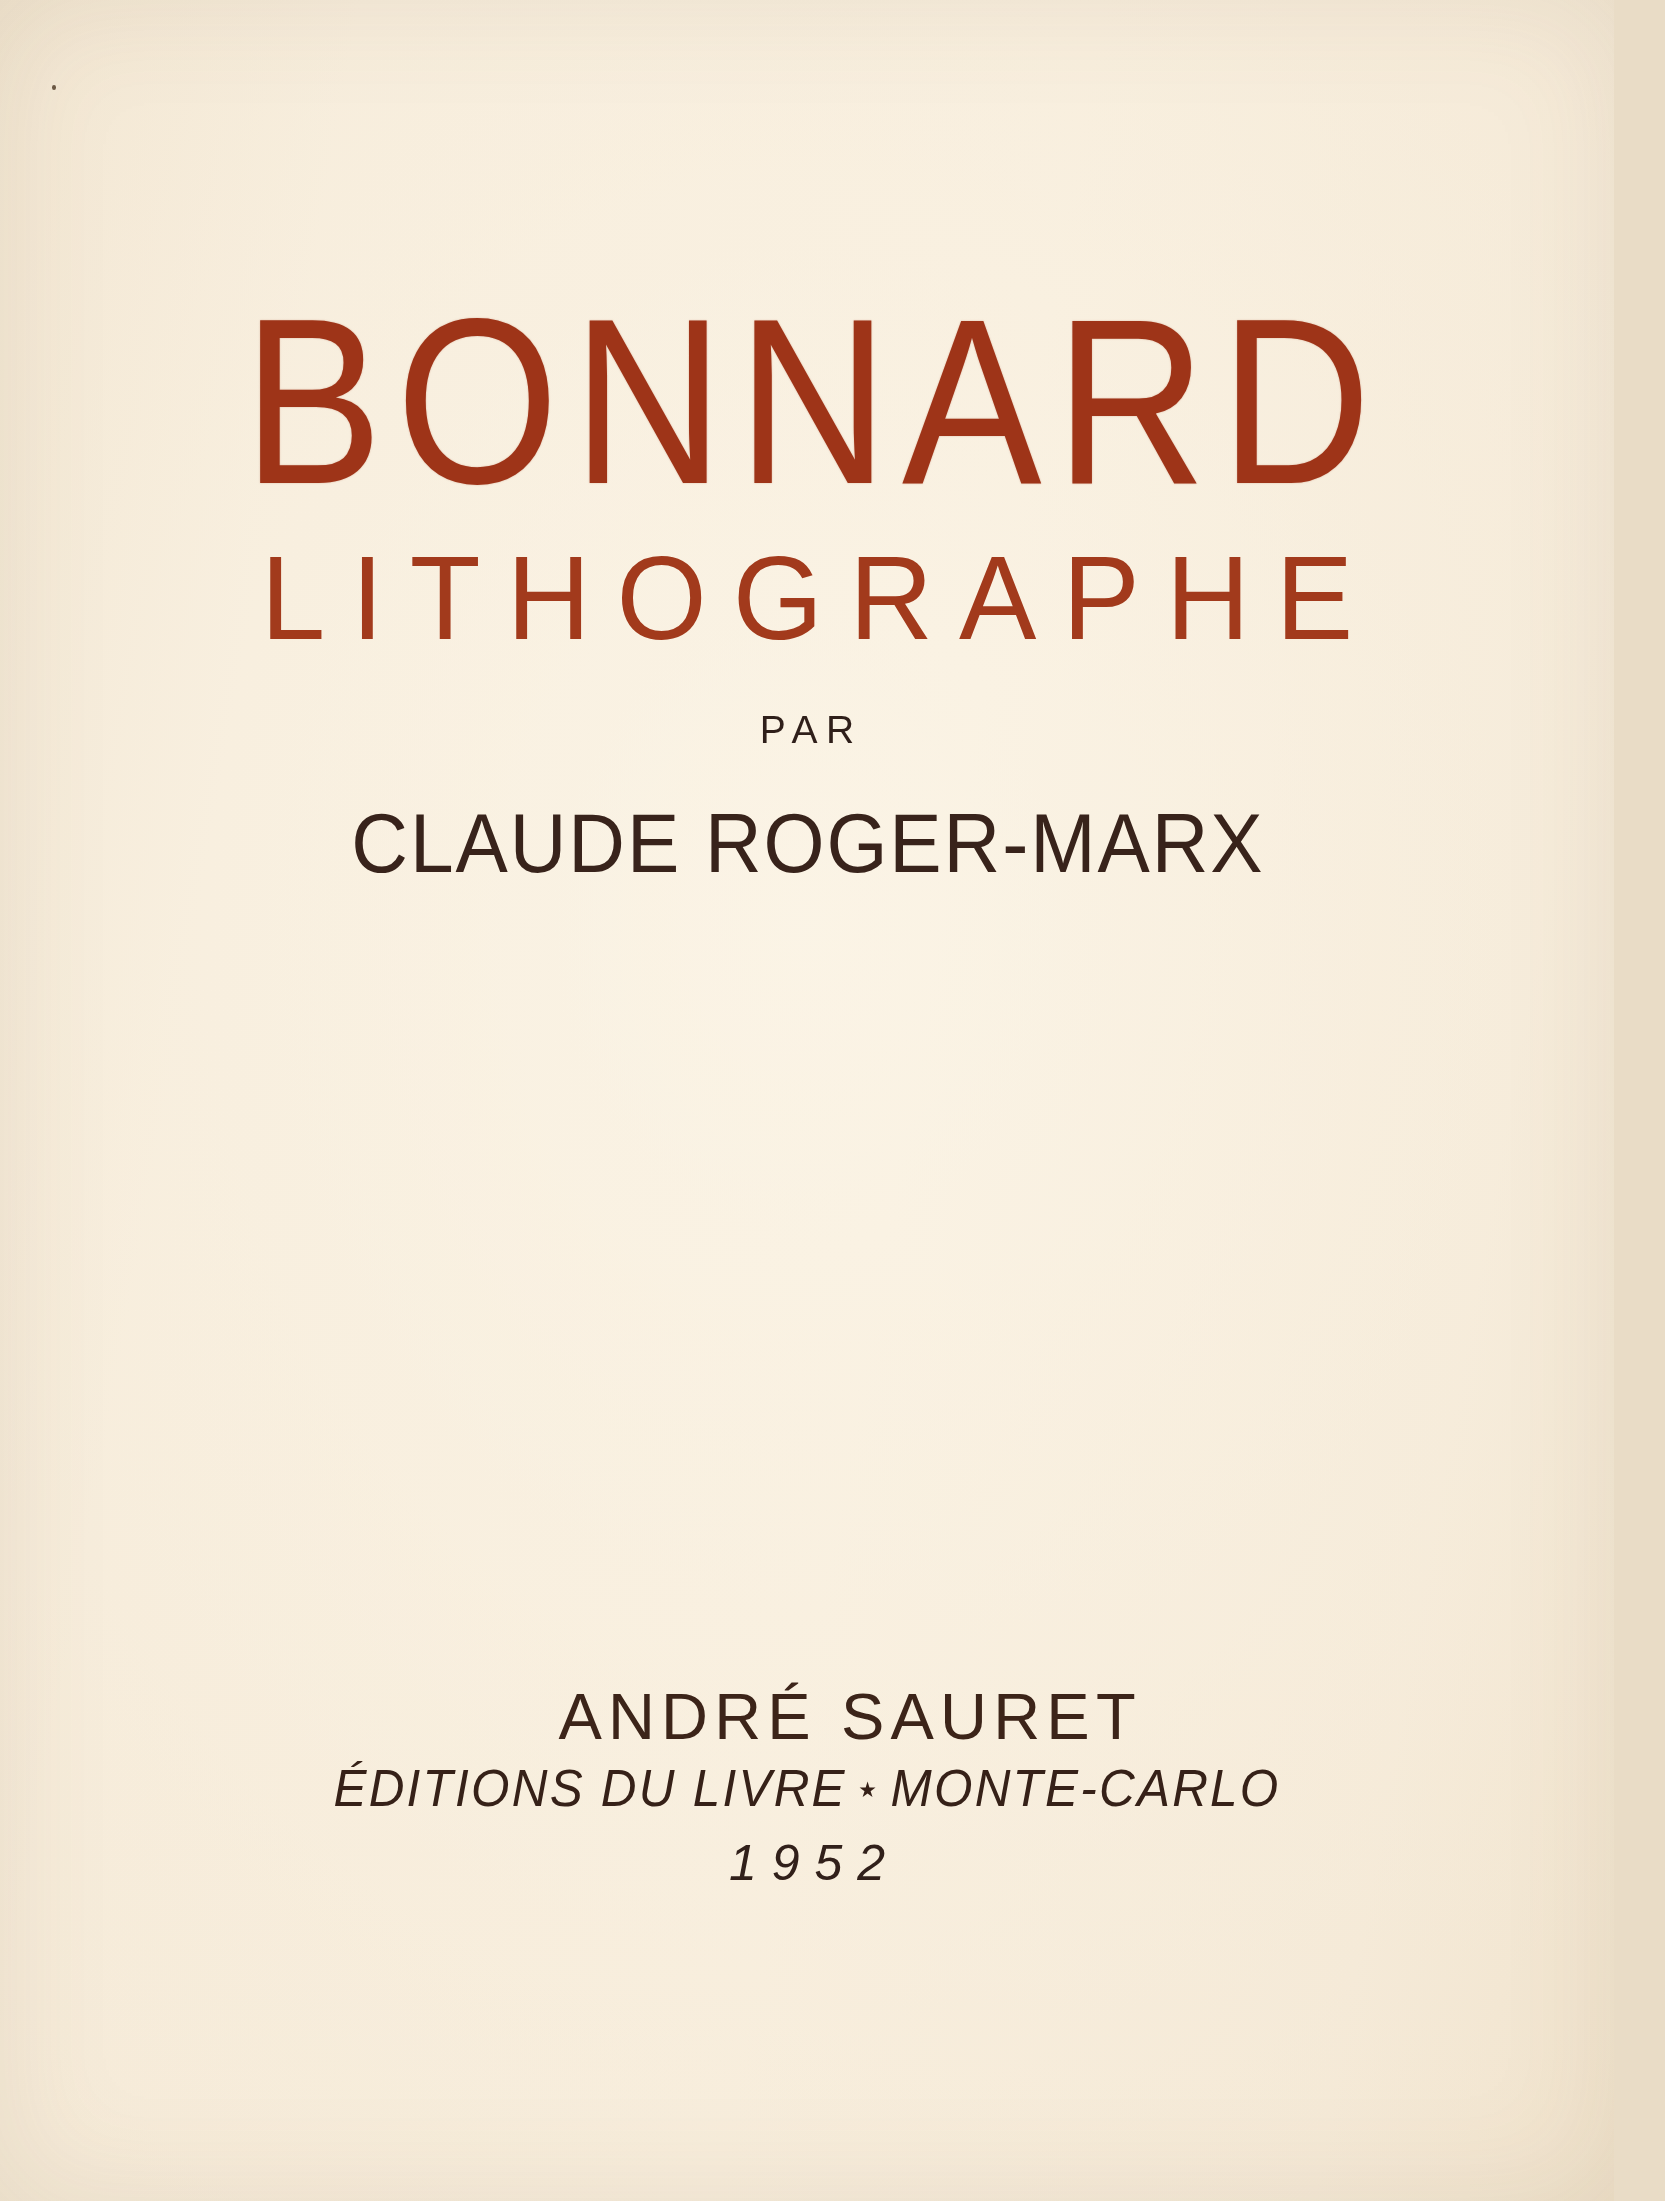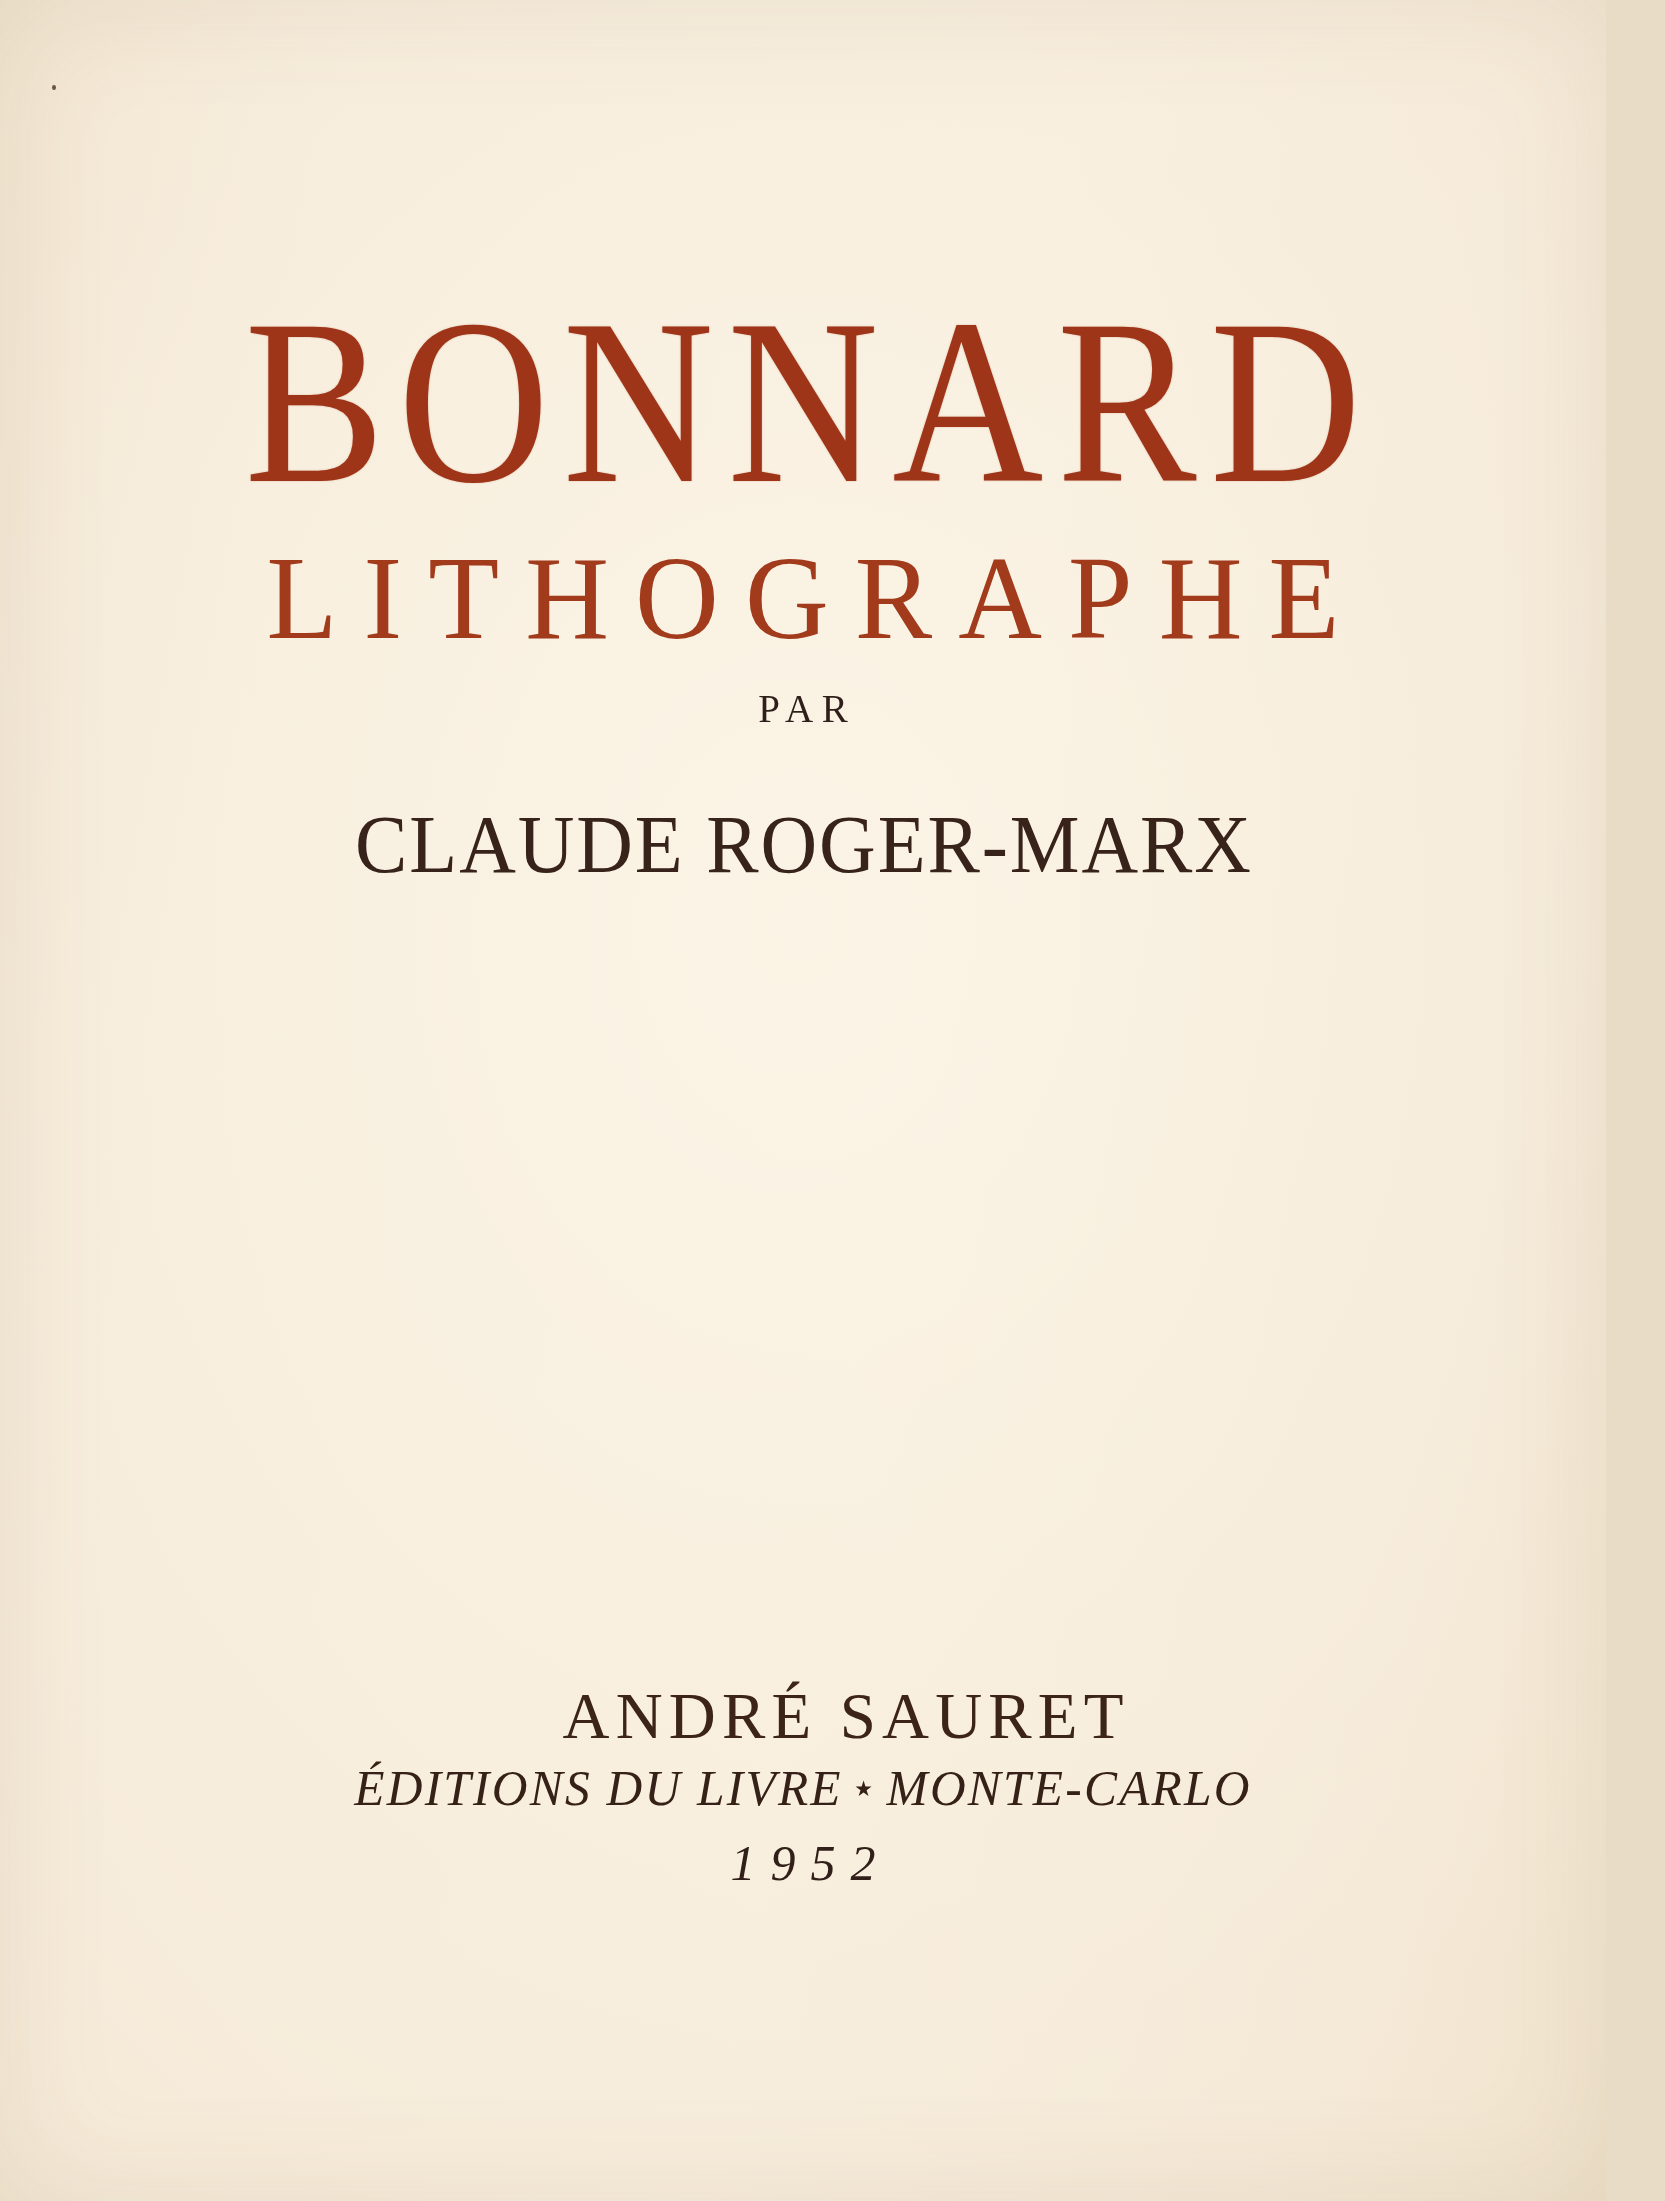--- a/index.html
+++ b/index.html
@@ -5,28 +5,29 @@
   html, body {
     margin: 0;
     padding: 0;
     background: #e9dcc6;
   }
   .page {
     position: relative;
     width: 1606px;
     height: 2202px;
     overflow: hidden;
-    font-family: Liberation Serif, serif;
+    font-family: Liberation Sans, sans-serif;
     background:
       radial-gradient(ellipse 130% 120% at 50% 42%,
         rgba(255, 251, 240, 0.55) 0%,
         rgba(248, 238, 220, 0.25) 55%,
         rgba(226, 206, 172, 0.35) 100%),
       linear-gradient(100deg, #f0e3ce 0%, #f5ead8 18%, #f6ebd9 55%, #f3e7d4 85%, #efe1ca 100%);
     box-shadow: inset 0 0 120px rgba(120, 90, 50, 0.10);
+    padding-left: 8px;
   }
   .line {
     position: absolute;
     left: 50%;
     transform: translate(-50%, -50%);
     white-space: nowrap;
     line-height: 1;
     text-align: center;
   }
   .title {
@@ -40,21 +41,21 @@
   }
   .subtitle {
     top: 598px;
     font-size: 116px;
     letter-spacing: 0.225em;
     padding-left: 0.225em;
     color: #a23a1c;
     transform: translate(-50%, -50%) scale(1, 1.02);
   }
   .byline {
-    top: 708px;
+    top: 729px;
     font-size: 39px;
     letter-spacing: 0.22em;
     padding-left: 0.22em;
     color: #2f1f1a;
   }
   .author {
     top: 844px;
     font-size: 80px;
     letter-spacing: 0.025em;
     padding-left: 0.025em;

